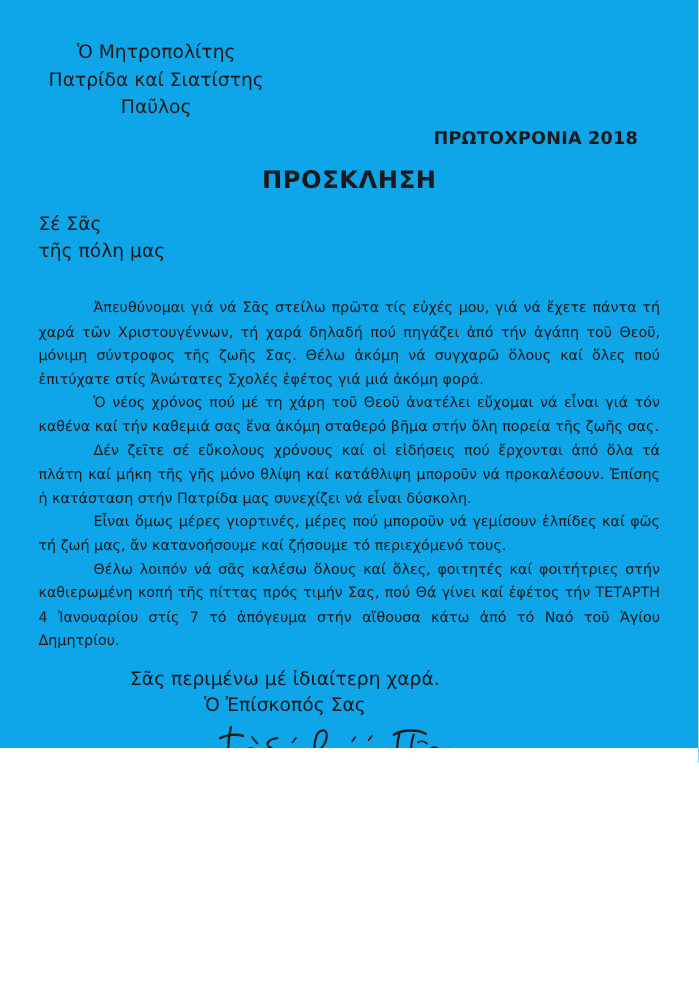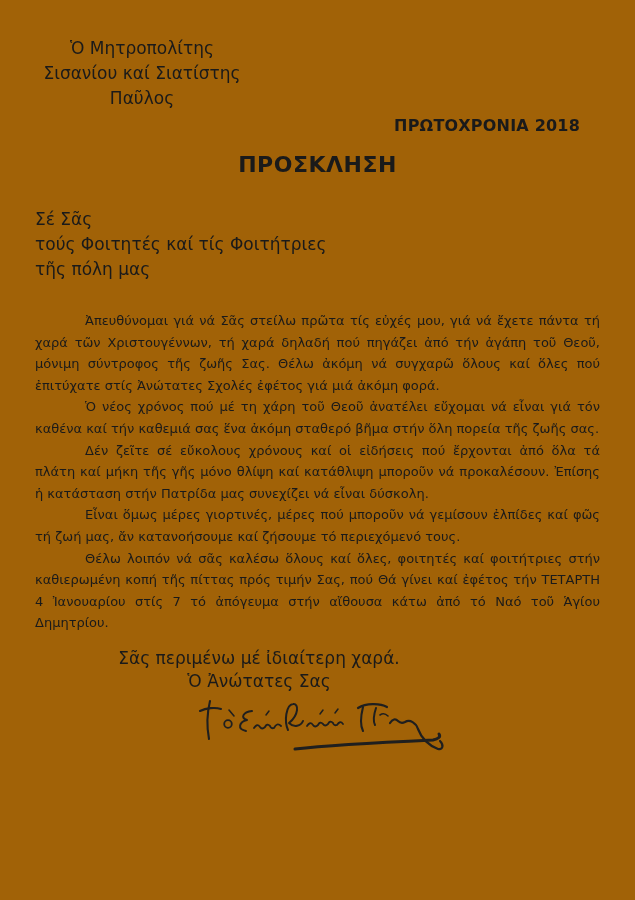--- a/index.html
+++ b/index.html
@@ -3,22 +3,22 @@
 <meta charset="utf-8">
 <style>
   html, body {
     margin: 0;
     padding: 0;
     background: #ffffff;
   }
   .page {
     position: relative;
     width: 635px;
-    height: 900px;
-    background: #a16207;
+    height: 680px;
+    background: #0ea5e9;
     color: #1a1a1a;
     font-family: "DejaVu Sans", "Liberation Sans", sans-serif;
     overflow: hidden;
   }
   .letterhead {
     padding-top: 36px;
     margin-left: 35px;
     width: 214px;
     text-align: center;
     font-size: 17px;
@@ -34,21 +34,21 @@
     padding-left: 15px;
   }
   .doc-title {
     margin-top: 17px;
     text-align: center;
     font-weight: 700;
     font-size: 22px;
     letter-spacing: 0.5px;
   }
   .recipient {
-    margin-top: 30px;
+    margin-top: 15px;
     margin-left: 35px;
     font-size: 17px;
     line-height: 25px;
   }
   .body-text {
     margin: 28px 35px 0 35px;
     font-size: 13px;
     line-height: 21.6px;
     text-align: justify;
     text-justify: inter-word;
@@ -72,45 +72,44 @@
     display: inline-block;
   }
 </style>
 </head>
 <body>
 
 <div class="page">
 
   <div class="letterhead">
     <div>Ὁ Μητροπολίτης</div>
-    <div>Σισανίου καί Σιατίστης</div>
+    <div>Πατρίδα καί Σιατίστης</div>
     <div>Παῦλος</div>
   </div>
 
   <div class="occasion">ΠΡΩΤΟΧΡΟΝΙΑ 2018</div>
 
   <div class="doc-title">ΠΡΟΣΚΛΗΣΗ</div>
 
   <div class="recipient">
     <div>Σέ Σᾶς</div>
-    <div>τούς Φοιτητές καί τίς Φοιτήτριες</div>
     <div>τῆς πόλη μας</div>
   </div>
 
   <div class="body-text">
     <p>Ἀπευθύνομαι γιά νά Σᾶς στείλω πρῶτα τίς εὐχές μου, γιά νά ἔχετε πάντα τή χαρά τῶν Χριστουγέννων, τή χαρά δηλαδή πού πηγάζει ἀπό τήν ἀγάπη τοῦ Θεοῦ, μόνιμη σύντροφος τῆς ζωῆς Σας. Θέλω ἀκόμη νά συγχαρῶ ὅλους καί ὅλες πού ἐπιτύχατε στίς Ἀνώτατες Σχολές ἐφέτος γιά μιά ἀκόμη φορά.</p>
     <p>Ὁ νέος χρόνος πού μέ τη χάρη τοῦ Θεοῦ  ἀνατέλει  εὔχομαι νά εἶναι γιά τόν καθένα καί τήν καθεμιά σας ἕνα ἀκόμη σταθερό βῆμα στήν ὅλη πορεία τῆς ζωῆς σας.</p>
     <p>Δέν ζεῖτε σέ εὔκολους χρόνους καί οἱ εἰδήσεις πού ἔρχονται ἀπό ὅλα τά πλάτη καί μήκη τῆς γῆς μόνο θλίψη καί κατάθλιψη μποροῦν νά προκαλέσουν. Ἐπίσης  ἡ κατάσταση στήν Πατρίδα μας συνεχίζει νά εἶναι δύσκολη.</p>
     <p>Εἶναι ὅμως μέρες γιορτινές, μέρες πού μποροῦν νά γεμίσουν ἐλπίδες καί φῶς τή ζωή μας, ἄν κατανοήσουμε καί ζήσουμε τό περιεχόμενό τους.</p>
     <p>Θέλω λοιπόν νά σᾶς καλέσω ὅλους καί ὅλες, φοιτητές καί φοιτήτριες στήν καθιερωμένη κοπή τῆς πίττας πρός τιμήν Σας, πού Θά γίνει καί ἐφέτος τήν ΤΕΤΑΡΤΗ 4 Ἰανουαρίου στίς 7 τό ἀπόγευμα στήν αἴθουσα κάτω ἀπό τό Ναό τοῦ Ἁγίου Δημητρίου.</p>
   </div>
 
   <div class="closing">
     <div>Σᾶς περιμένω μέ ἰδιαίτερη χαρά.</div>
-    <div>Ὁ Ἀνώτατες Σας</div>
+    <div>Ὁ Ἐπίσκοπός Σας</div>
   </div>
 
   <div class="signature-wrap">
     <svg width="275" height="62" viewBox="0 0 275 62" fill="none" stroke="#1f1f1f" stroke-linecap="round" stroke-linejoin="round">
 
       <path d="M30,6 C28,14 26,28 29,44" stroke-width="2.1"></path>
       <path d="M20,16 C26,13 35,12 41,14" stroke-width="2.1"></path>
 
       <circle cx="48" cy="29" r="3.8" stroke-width="1.8"></circle>
       <path d="M49,15 l5,6" stroke-width="1.6"></path>

